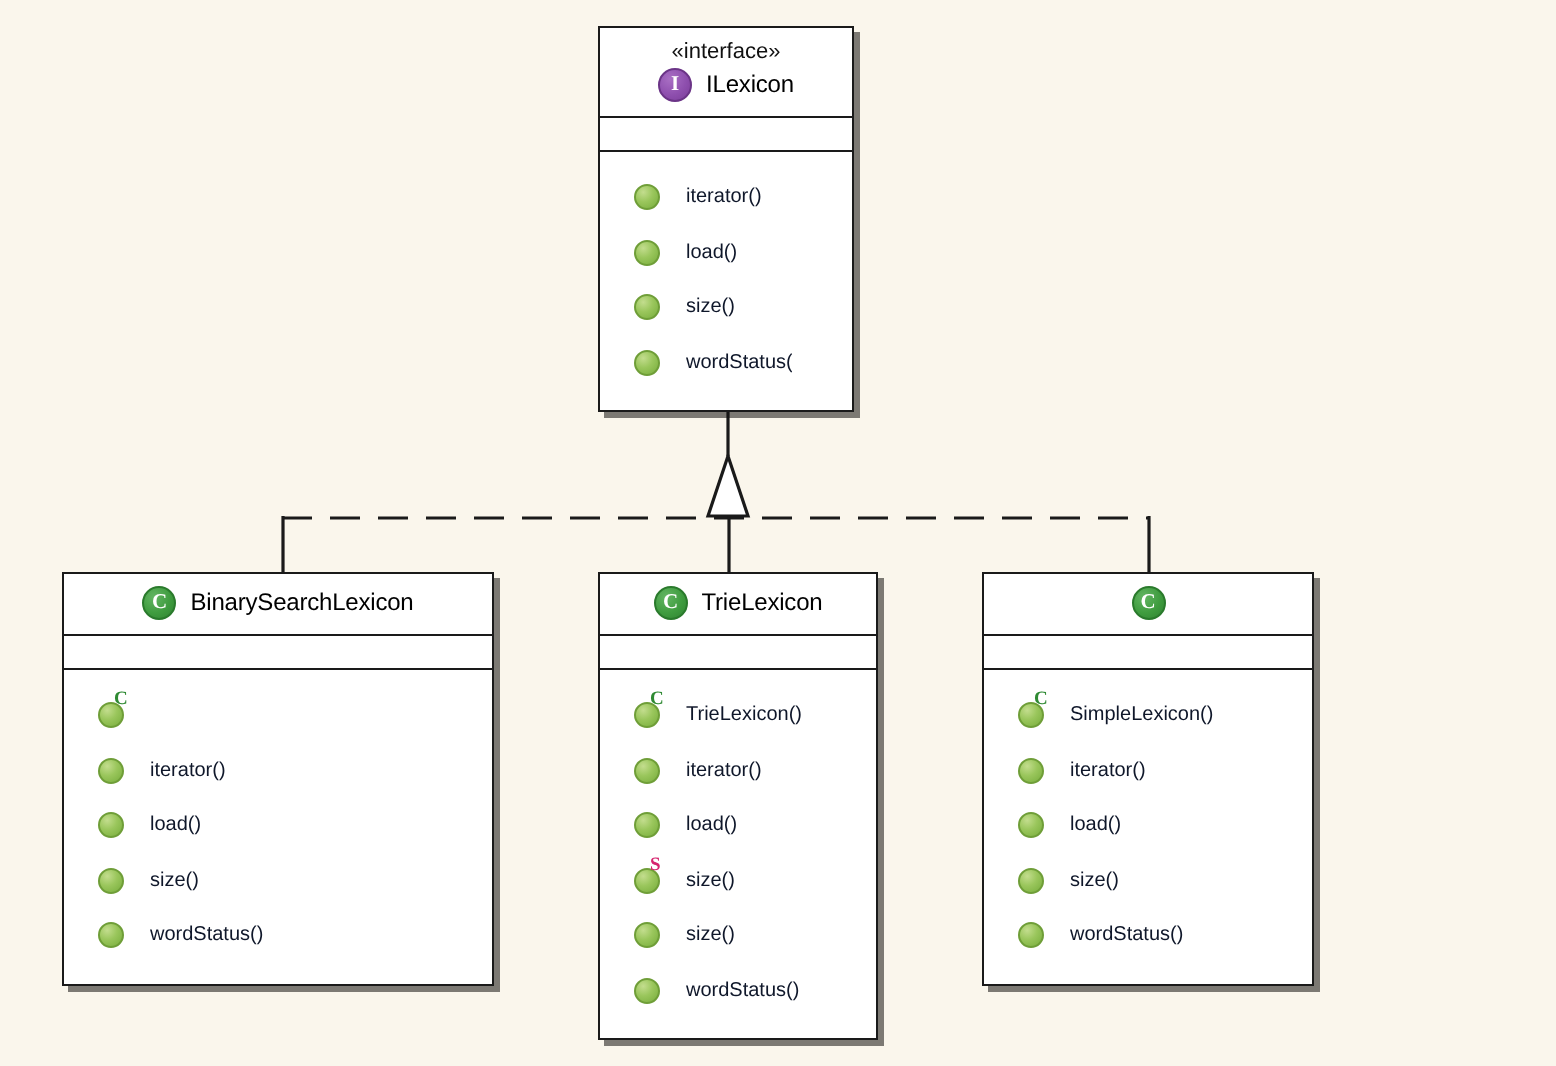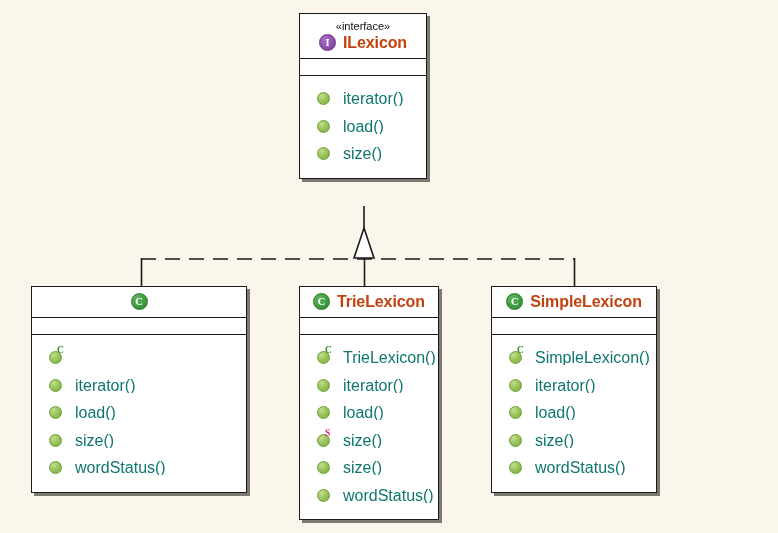--- a/index.html
+++ b/index.html
@@ -59,23 +59,23 @@
 
   .title-row {
     display: flex;
     align-items: center;
     justify-content: center;
     gap: 7px;
     white-space: nowrap;
   }
 
   .type-name {
-    font-size: 16px;
-    font-weight: bold;
-    color: #c2410c;
+    font-size: 12px;
+    font-weight: normal;
+    color: #000000;
     letter-spacing: -0.1px;
     line-height: 17px;
   }
 
   
   .compartment-attrs {
     height: 16px;
     border-bottom: 1px solid #1a1a1a;
   }
 
@@ -85,22 +85,22 @@
 
   .member {
     display: flex;
     align-items: center;
     height: 27.5px;
     padding-left: 17px;
     white-space: nowrap;
   }
 
   .member-label {
-    font-size: 16px;
-    color: #0f766e;
+    font-size: 10px;
+    color: #0f172a;
     margin-left: 13px;
     line-height: 15px;
     overflow: hidden;
   }
 
   
   .icon-iface {
     width: 17px;
     height: 17px;
     border-radius: 50%;
@@ -213,29 +213,36 @@
           <span class="bullet"></span>
         </span>
         <span class="member-label">load()</span>
       </div>
       <div class="member">
         <span class="bullet-wrap">
           <span class="bullet"></span>
         </span>
         <span class="member-label">size()</span>
       </div>
+      <div class="member">
+        <span class="bullet-wrap">
+          <span class="bullet"></span>
+        </span>
+        <span class="member-label">wordStatus(</span>
+      </div>
     </div>
   </div>
 
   <div class="uml-box" id="box-binarysearchlexicon" style="left:31px; top:286px; width:216px;">
     <div class="box-header">
       <span class="title-row">
         <span class="icon-class">
           <span>C</span>
         </span>
+        <span class="type-name">BinarySearchLexicon</span>
       </span>
     </div>
     <div class="compartment-attrs"></div>
     <div class="compartment-ops">
       <div class="member">
         <span class="bullet-wrap">
           <span class="bullet"></span>
           <span class="badge badge-c">C</span>
         </span>
       </div>
@@ -317,21 +324,20 @@
       </div>
     </div>
   </div>
 
   <div class="uml-box" id="box-simplelexicon" style="left:491px; top:286px; width:166px;">
     <div class="box-header">
       <span class="title-row">
         <span class="icon-class">
           <span>C</span>
         </span>
-        <span class="type-name">SimpleLexicon</span>
       </span>
     </div>
     <div class="compartment-attrs"></div>
     <div class="compartment-ops">
       <div class="member">
         <span class="bullet-wrap">
           <span class="bullet"></span>
           <span class="badge badge-c">C</span>
         </span>
         <span class="member-label">SimpleLexicon()</span>

